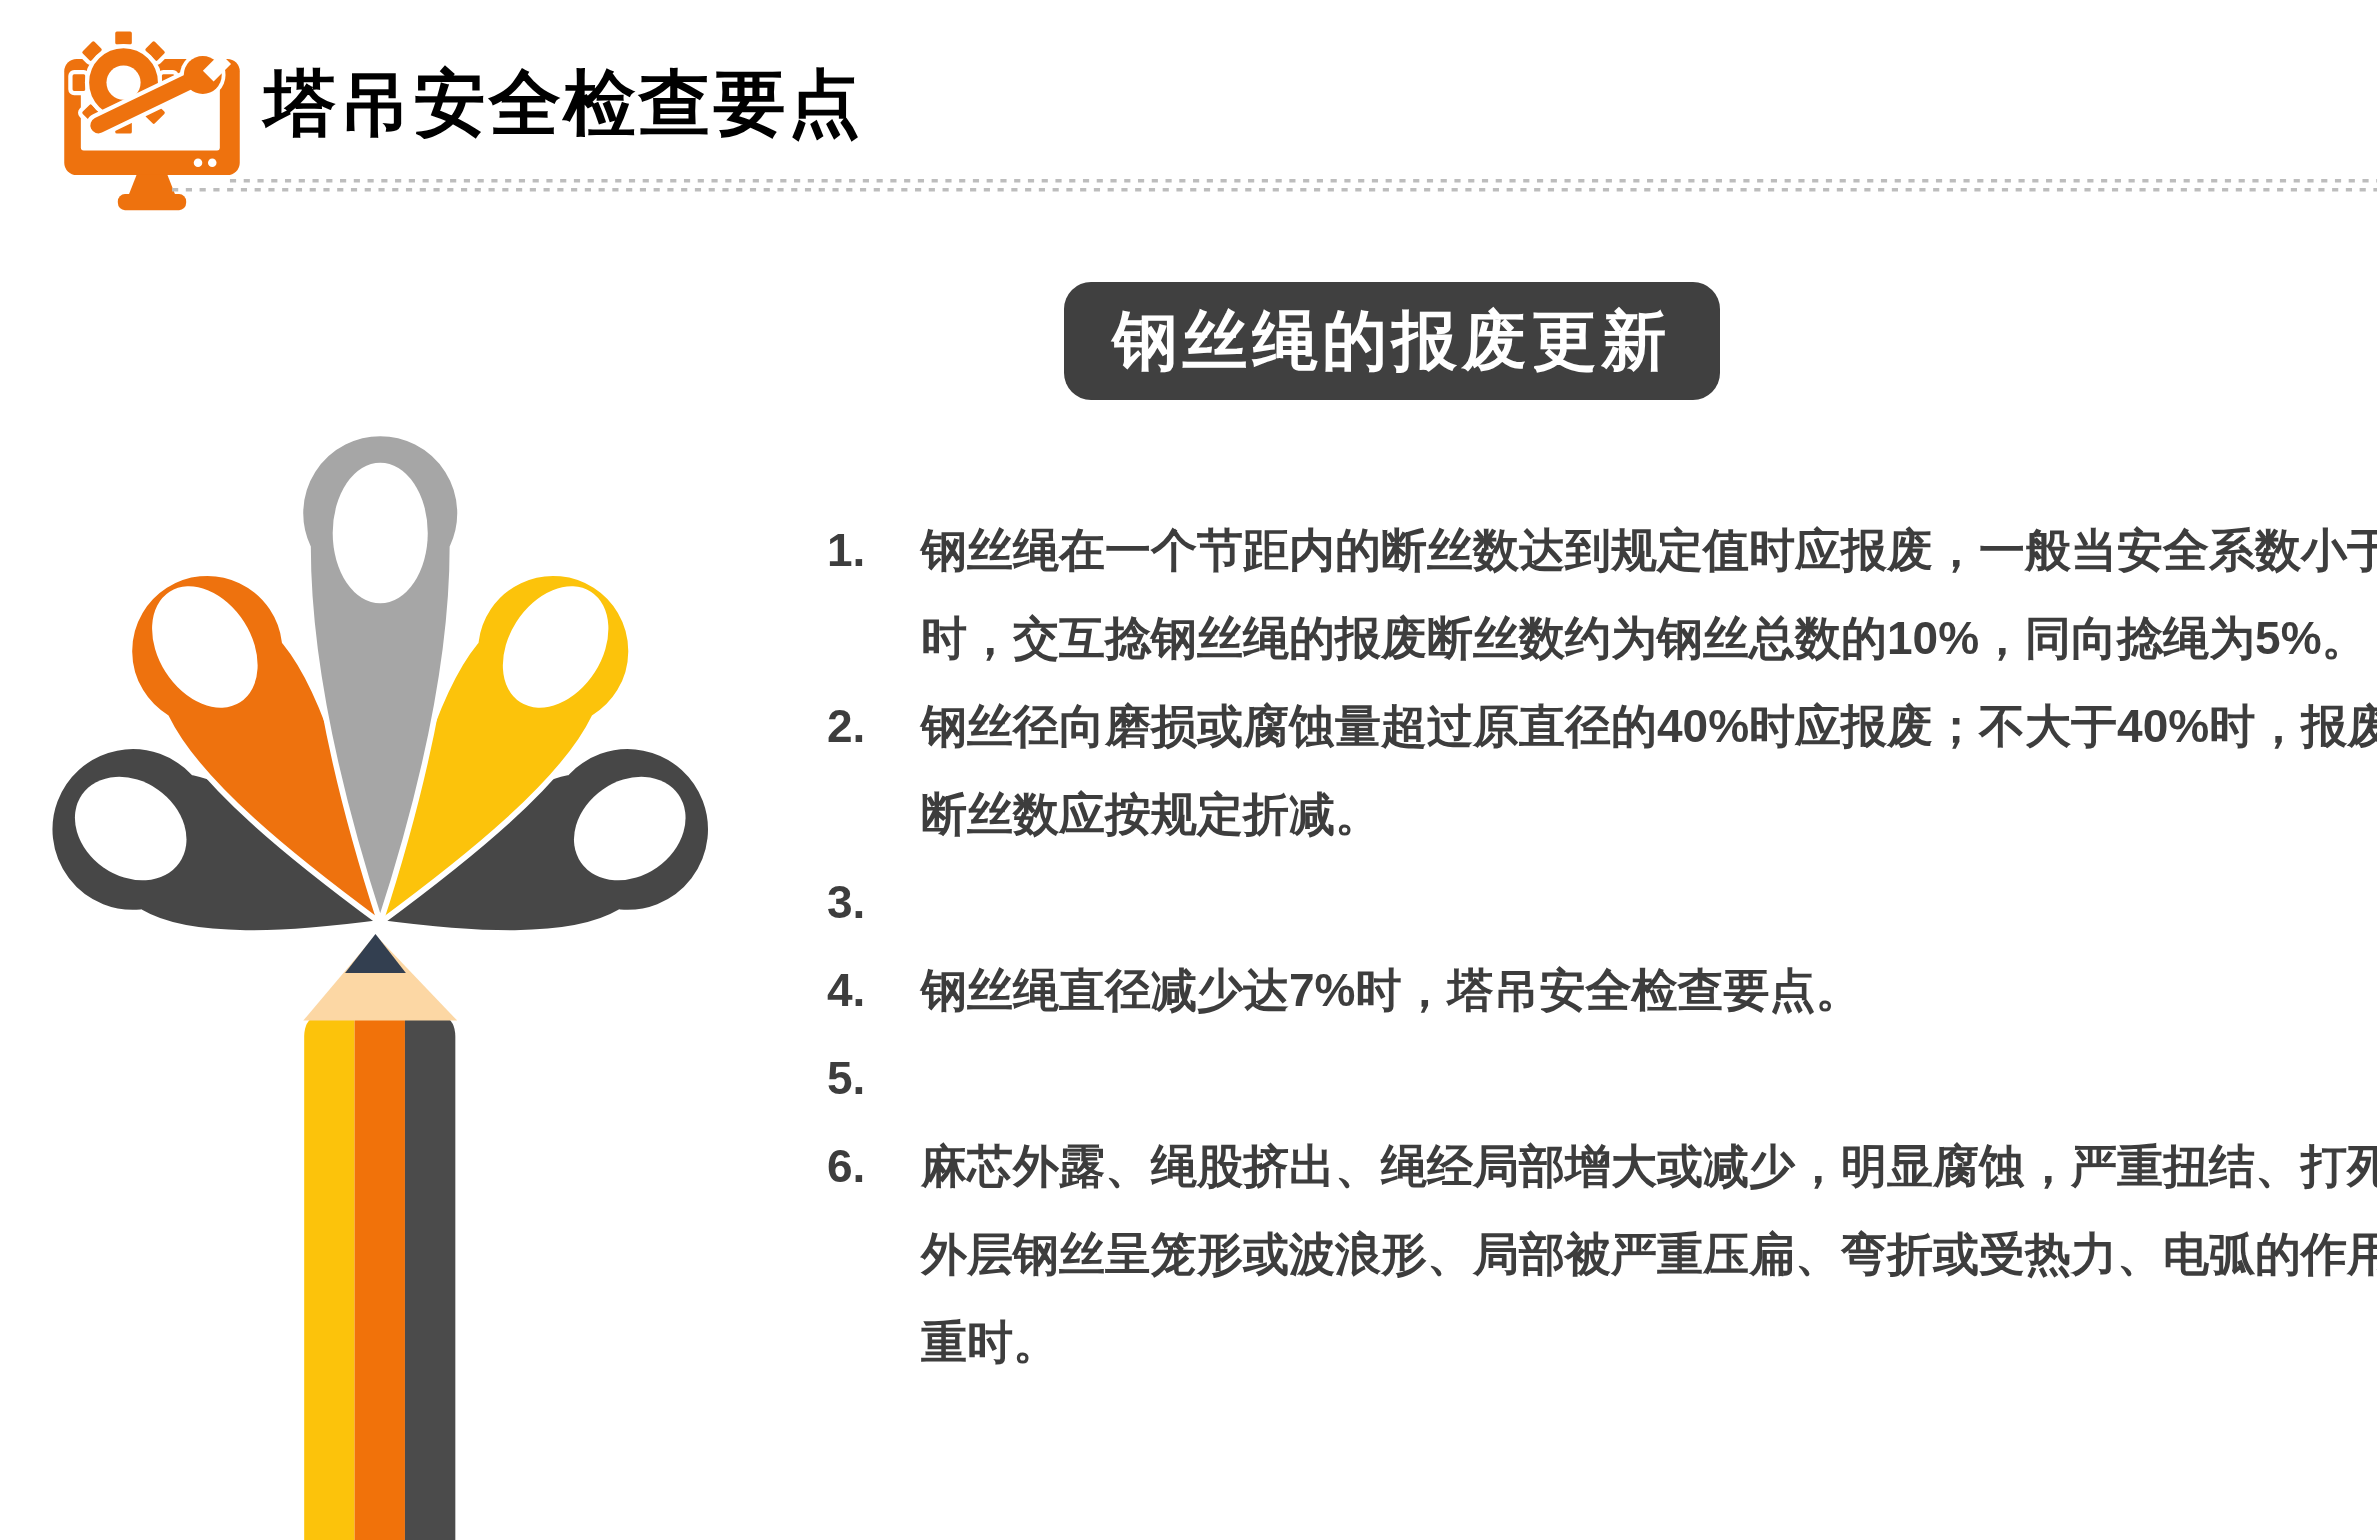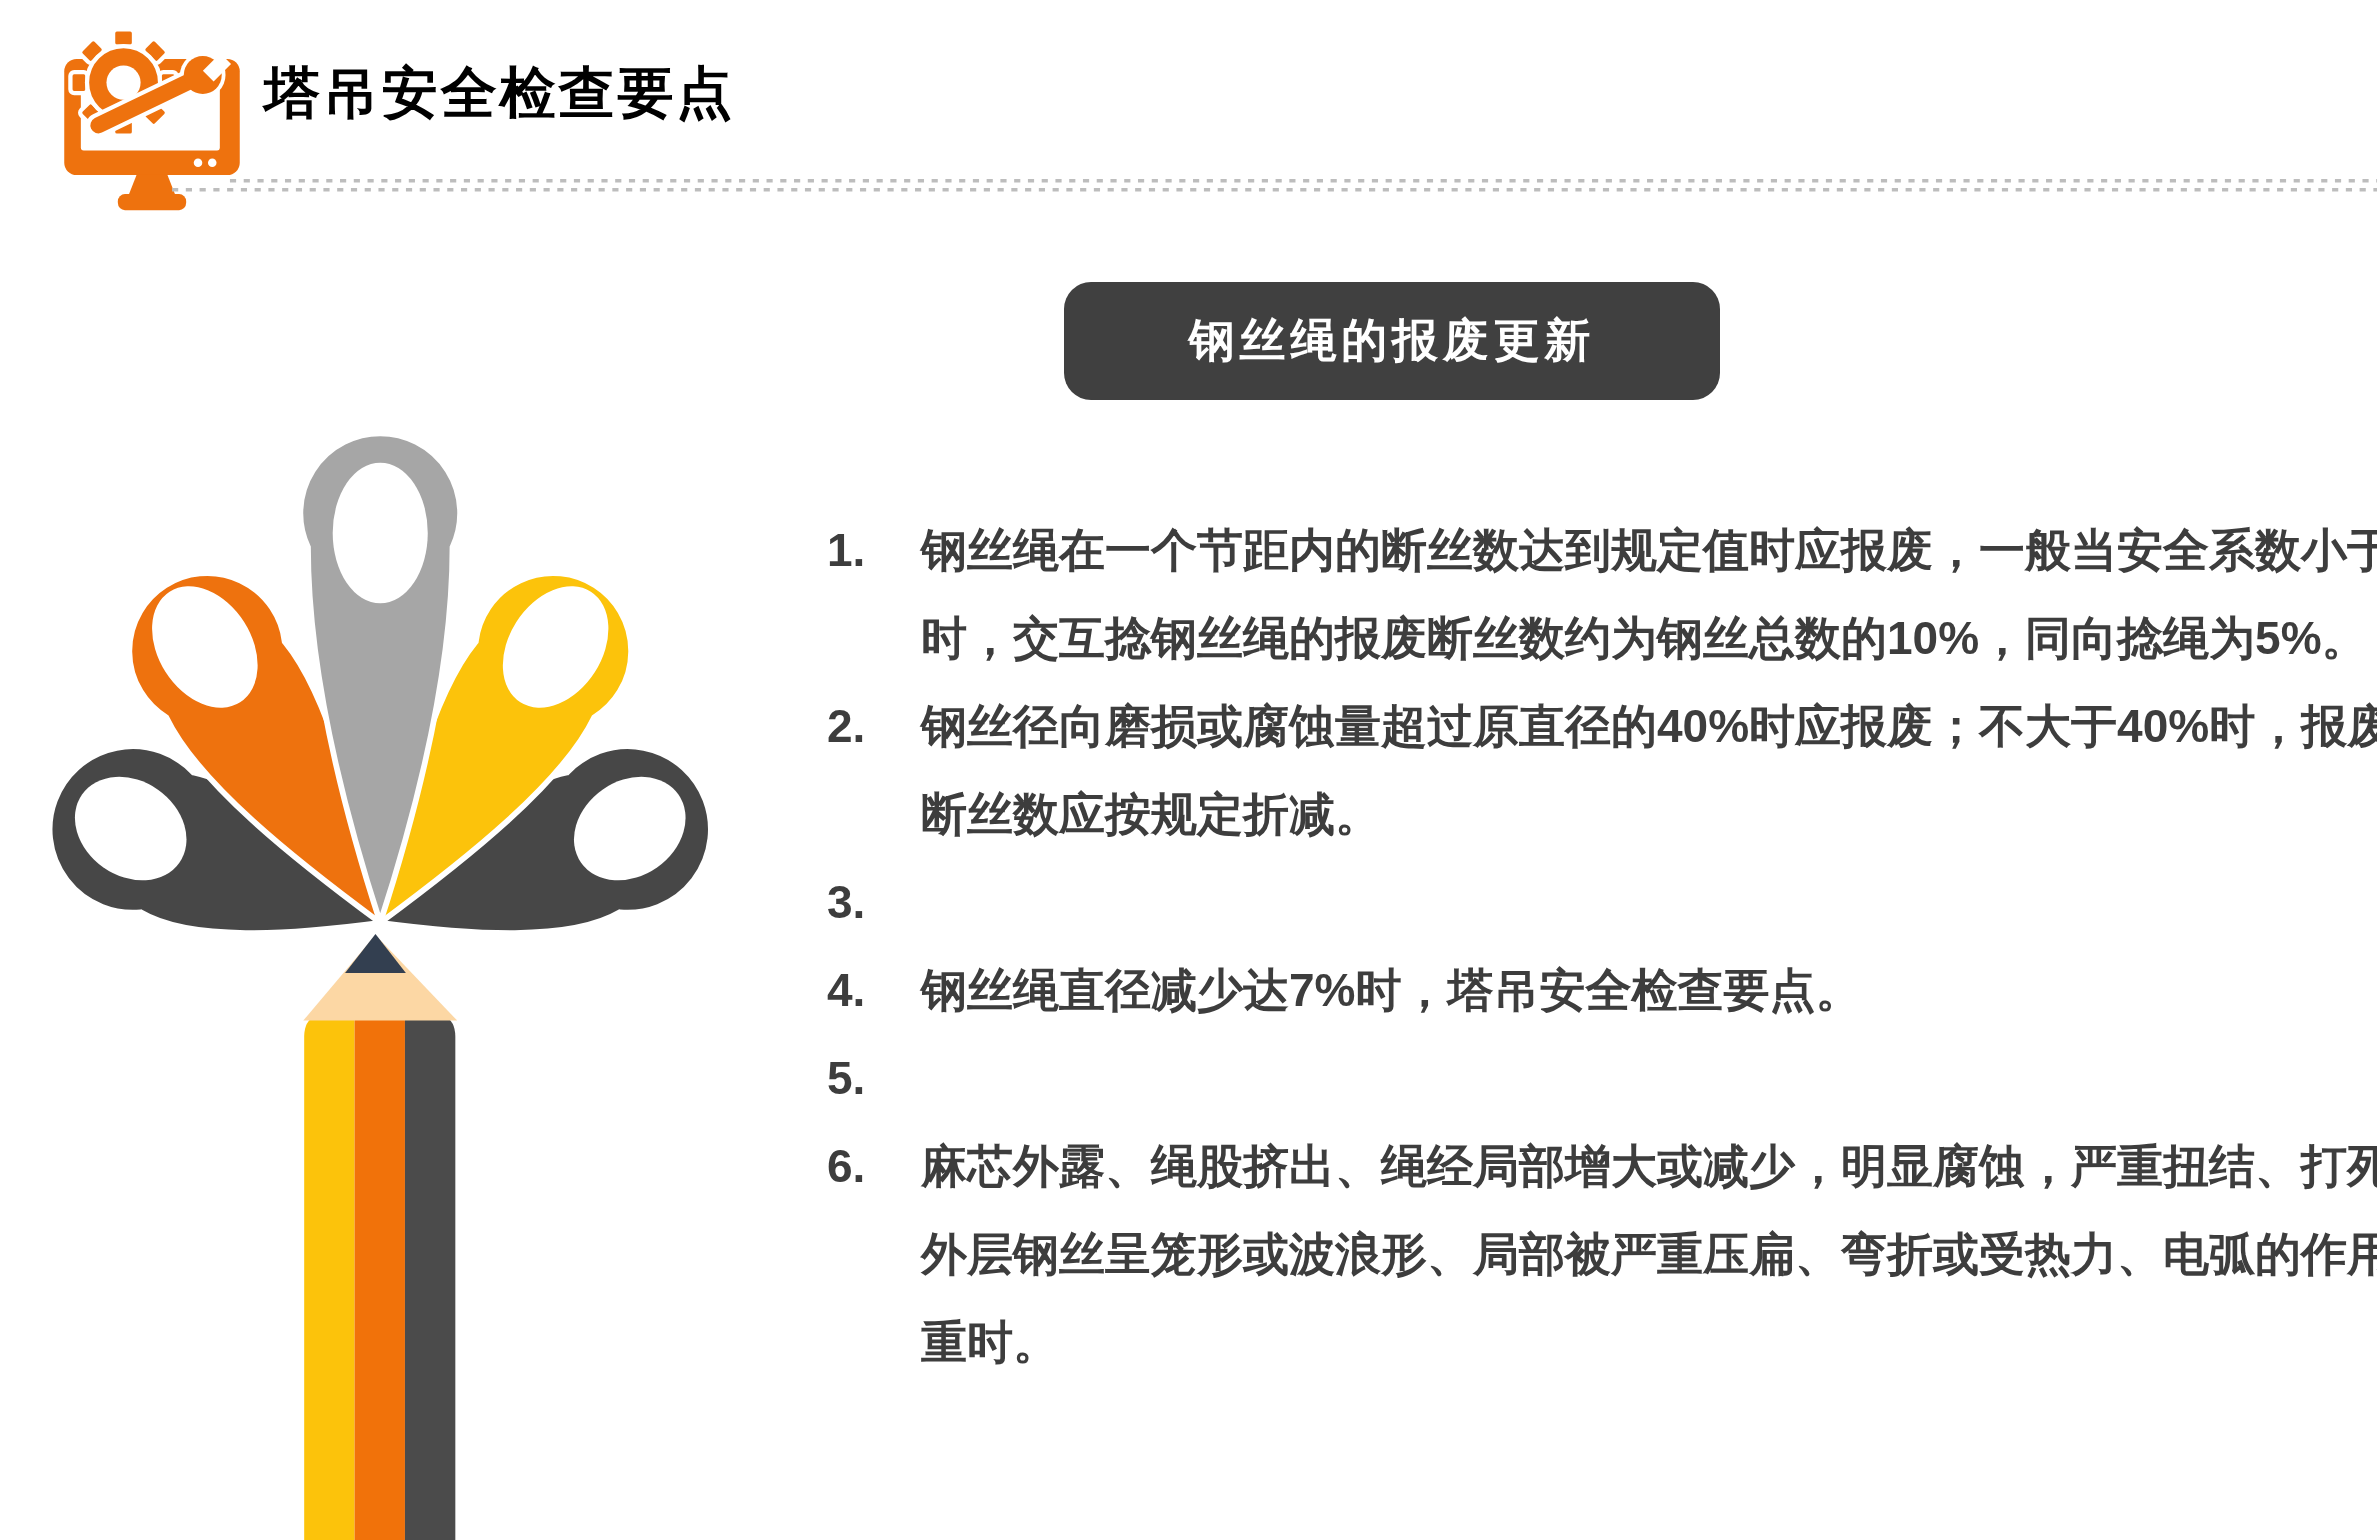--- a/index.html
+++ b/index.html
@@ -16,34 +16,34 @@
   html,body{margin:0;padding:0;}
   .slide{
     position:relative;
     width:2739px;height:1541px;
     background:#ffffff;
     overflow:hidden;
     font-family:"Liberation Sans","DejaVu Sans",sans-serif;
   }
   .page-title{
     position:absolute;left:264px;top:56px;
-    font-size:56px;font-weight:900;color:#000;
+    font-size:72px;font-weight:900;color:#000;
     letter-spacing:2.9px;white-space:nowrap;
   }
   .header-icon-svg{position:absolute;left:57px;top:28.5px;}
   .divider-svg{position:absolute;left:0;top:0;}
   .section-badge{
     position:absolute;left:1064px;top:282px;
     width:656px;height:118px;
     background:var(--badge-bg);
     border-radius:27px;
     display:flex;align-items:center;justify-content:center;
   }
   .section-badge span{
-    color:#fff;font-size:46px;font-weight:700;letter-spacing:4.8px;white-space:nowrap;
+    color:#fff;font-size:65px;font-weight:700;letter-spacing:4.8px;white-space:nowrap;
   }
   .rule-list{
     position:absolute;left:827px;top:506px;width:1769px;
   }
   .rule-item{
     display:flex;align-items:flex-start;
     font-size:46px;line-height:88px;font-weight:700;color:var(--text-dark);
   }
   .rule-num{flex:0 0 94px;}
   .rule-text{white-space:pre-wrap;}

